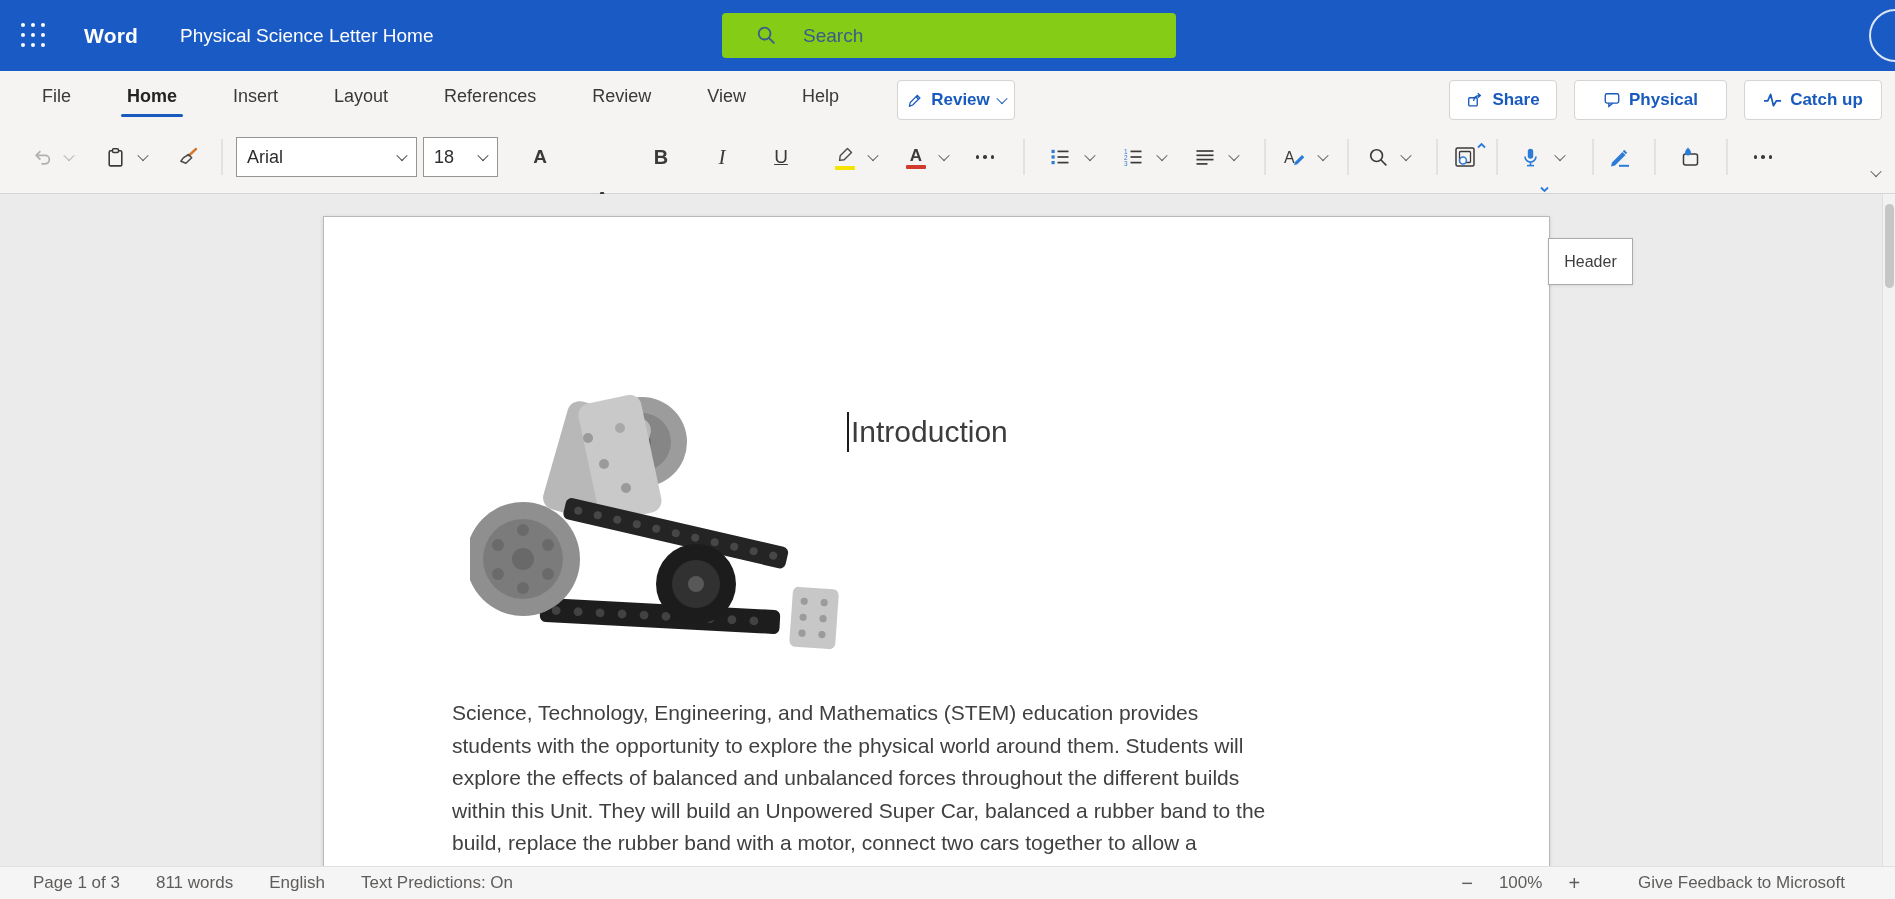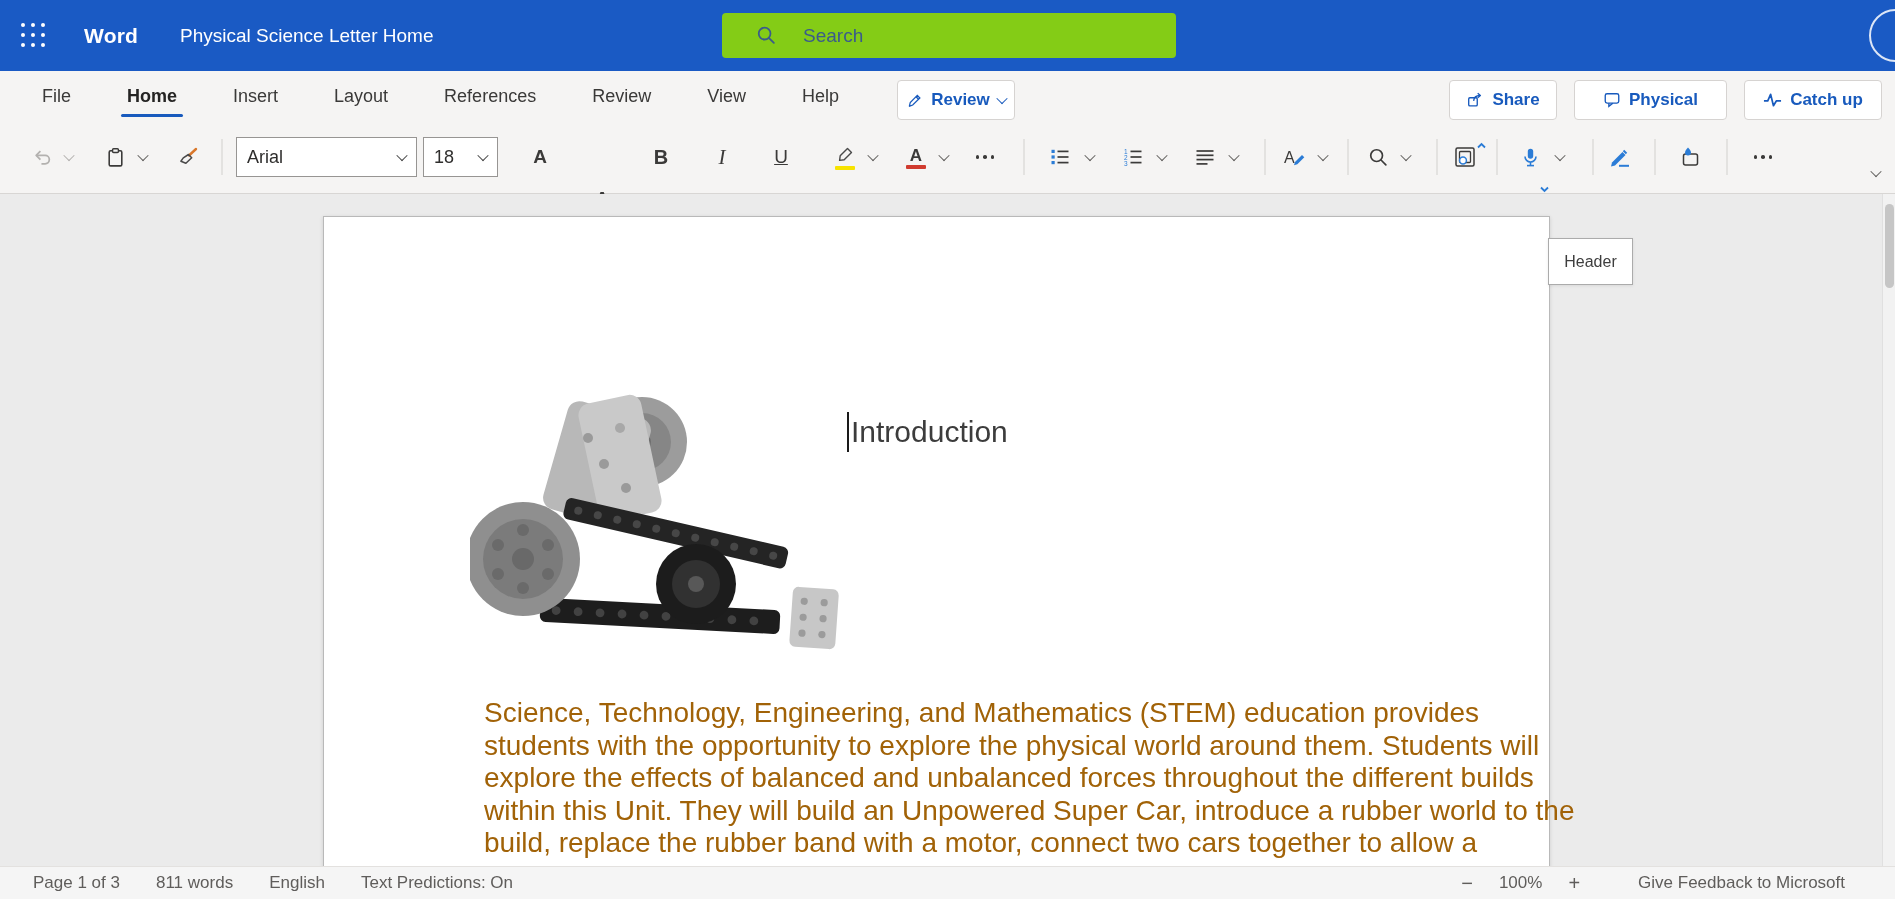--- a/index.html
+++ b/index.html
@@ -63,21 +63,21 @@
   .fx svg{position:absolute}
   .dots3{display:flex;gap:4px}
   .dots3 i{width:3.6px;height:3.6px;border-radius:50%;background:currentColor}
 
   
   #canvas{position:absolute;left:0;top:194px;width:1895px;height:672px;background:#ebebeb;overflow:hidden}
   #page{position:absolute;left:323px;top:22px;width:1227px;height:760px;background:#fff;
         border:1px solid #b9b9b9;box-shadow:0 1px 4px rgba(0,0,0,.12)}
   #doc-heading{position:absolute;left:527px;top:193px;font-size:30px;color:#3c3c3c;line-height:44px}
   #text-cursor{position:absolute;left:523px;top:195px;width:2px;height:40px;background:#1a1a1a}
-  .bodyline{position:absolute;left:160px;font-size:28px;color:#a16207;line-height:32.5px;white-space:nowrap}
+  .bodyline{position:absolute;left:128px;font-size:21px;color:#404040;line-height:32.5px;white-space:nowrap}
   #robot{position:absolute;left:146px;top:163px;width:372px;height:304px}
   #header-btn{position:absolute;left:1548px;top:44px;width:85px;height:47px;background:#fff;
               border:1px solid #ababab;display:flex;align-items:center;justify-content:center;
               font-size:16px;color:#3e3e3e;box-shadow:0 1px 3px rgba(0,0,0,.08);cursor:pointer}
   #vscroll{position:absolute;right:0;top:0;bottom:0;width:13px;background:#f2f2f2;border-left:1px solid #e0e0e0}
   #vthumb{position:absolute;top:10px;left:2px;width:9px;height:84px;background:#c6c6c6;border-radius:5px}
 
   
   #statusbar{position:absolute;left:0;top:866px;width:1895px;height:33px;background:#f5f5f5;
              border-top:1px solid #e3e1df;display:flex;align-items:center;justify-content:space-between;
@@ -473,21 +473,21 @@
           <circle cx="53" cy="179" r="11" fill="#696969"></circle>
         </svg>
       </div>
 
       <div id="text-cursor"></div>
       <div id="doc-heading">Introduction</div>
 
       <div class="bodyline" style="top:480px">Science, Technology, Engineering, and Mathematics (STEM) education provides</div>
       <div class="bodyline" style="top:512.5px">students with the opportunity to explore the physical world around them. Students will</div>
       <div class="bodyline" style="top:545px">explore the effects of balanced and unbalanced forces throughout the different builds</div>
-      <div class="bodyline" style="top:577.5px">within this Unit. They will build an Unpowered Super Car, introduce a rubber world to the</div>
+      <div class="bodyline" style="top:577.5px">within this Unit. They will build an Unpowered Super Car, balanced a rubber band to the</div>
       <div class="bodyline" style="top:610px">build, replace the rubber band with a motor, connect two cars together to allow a</div>
     </div>
 
     <div id="header-btn">Header</div>
 
     <div id="vscroll">
       <div id="vthumb"></div>
     </div>
   </div>
 

